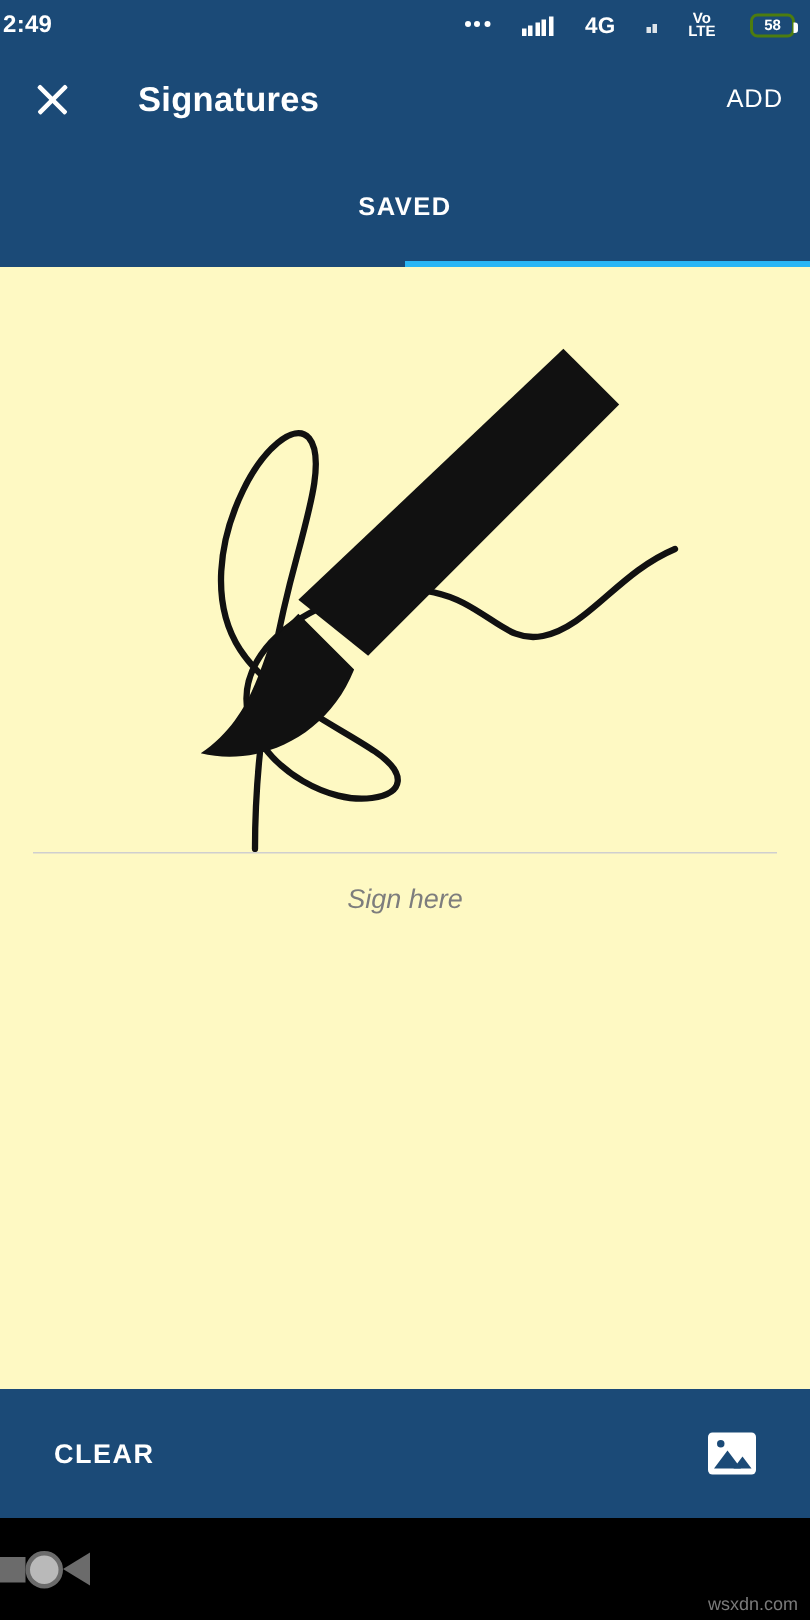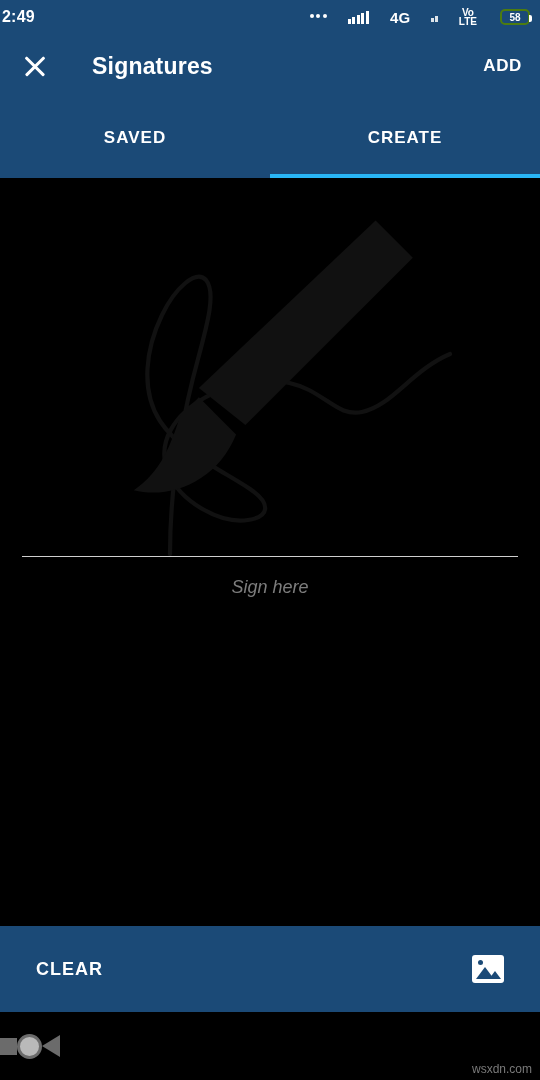--- a/index.html
+++ b/index.html
@@ -70,21 +70,21 @@
   .close-icon:before, .close-icon:after {
     content: ""; position: absolute; left: 2px; top: 14px;
     width: 26px; height: 2.6px; background: #fff; border-radius: 1px;
   }
   .close-icon:before { transform: rotate(45deg); }
   .close-icon:after  { transform: rotate(-45deg); }
   .app-title {
     font-size: 23px; font-weight: bold; margin-left: 42px; letter-spacing: .2px;
   }
   .add-action {
-    margin-left: auto; font-size: 17px; font-weight: bold; letter-spacing: .6px;
+    margin-left: auto; font-size: 17px; font-weight: normal; letter-spacing: .6px;
     cursor: pointer;
   }
 
   
   .tabs {
     background: #1b4a77;
     flex: 0 0 80px;
     display: flex; align-items: stretch;
     position: relative;
   }
@@ -97,23 +97,23 @@
   }
   .tab.inactive { color: #ffffff; }
   .tab-underline {
     position: absolute; bottom: 0; height: 4px; background: #29b6f6;
     width: 50%; left: 50%;
   }
 
   
   .sign-area {
     flex: 1 1 auto;
-    background: #000000;
-    position: relative;
-    padding: 4px 20px;
+    background: #fef9c3;
+    position: relative;
+    padding: 16px 20px;
     overflow: hidden;
   }
   .canvas-wrap {
     position: relative;
     height: 372px;
     margin-top: 2px;
   }
   .canvas-wrap svg { display: block; width: 100%; height: 100%; }
   .brush-icon {
     position: absolute; right: 6px; bottom: 10px;
@@ -218,21 +218,20 @@
   </div>
 
   <div class="app-bar">
     <div class="close-icon"></div>
     <div class="app-title">Signatures</div>
     <div class="add-action">ADD</div>
   </div>
 
   <div class="tabs">
     <div class="tab inactive">SAVED</div>
-    <div class="tab">CREATE</div>
     <div class="tab-underline"></div>
   </div>
 
   <div class="sign-area">
     <div class="canvas-wrap">
       <svg viewBox="0 0 500 372" preserveAspectRatio="none">
         <path d="M150 370
                  C 150 300, 163 230, 178 175
                  C 188 138, 196 108, 186 96
                  C 176 85, 155 104, 142 131

